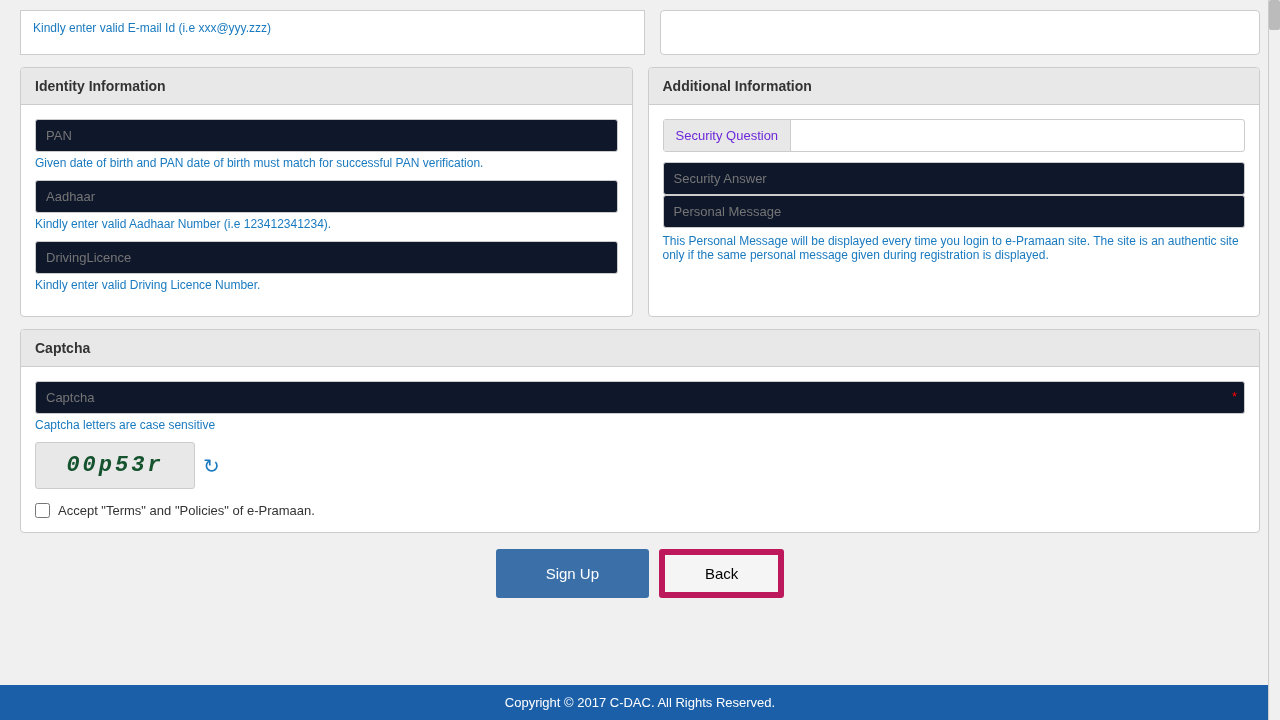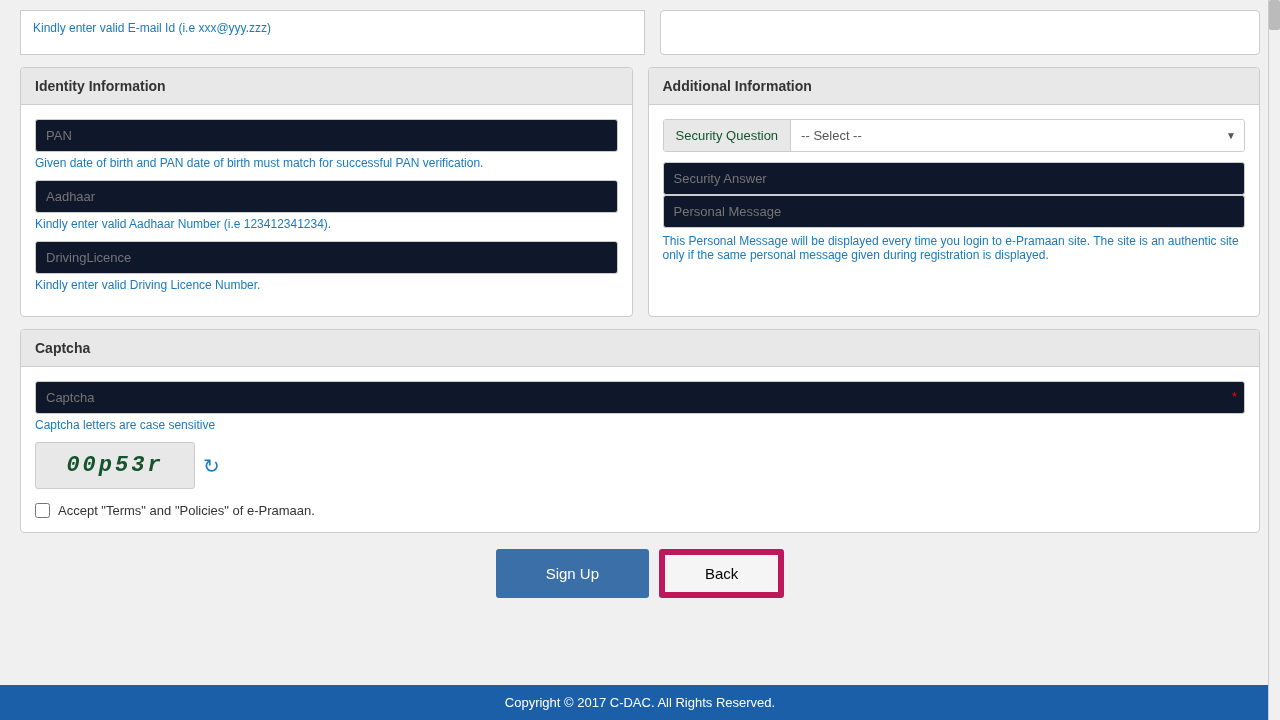--- a/index.html
+++ b/index.html
@@ -88,21 +88,21 @@
       align-items: center;
       border: 1px solid #ccc;
       border-radius: 3px;
       margin-bottom: 10px;
       overflow: hidden;
     }
     .security-question-label {
       background: #e8e8e8;
       padding: 8px 12px;
       font-size: 13px;
-      color: #14532d;
+      color: #6d28d9;
       white-space: nowrap;
       border-right: 1px solid #ccc;
     }
     .security-question-select {
       flex: 1;
       padding: 8px 10px;
       border: none;
       font-size: 13px;
       color: #555;
       outline: none;
@@ -265,26 +265,20 @@
         <div class="hint-text">Kindly enter valid Driving Licence Number.</div>
       </div>
     </div>
 
     <div class="panel">
       <div class="panel-header">Additional Information</div>
       <div class="panel-body">
 
         <div class="security-question-row">
           <span class="security-question-label">Security Question</span>
-          <div class="select-wrapper">
-            <select class="security-question-select">
-              <option>-- Select --</option>
-            </select>
-            <span class="select-arrow">▼</span>
-          </div>
         </div>
 
         <div class="input-group" style="margin-bottom:0;">
           <input class="form-input" type="text" placeholder="Security Answer" style="">
         </div>
 
         <div class="input-group" style="margin-bottom:6px;">
           <input class="form-input" type="text" placeholder="Personal Message" style="">
         </div>
         <div class="hint-text">This Personal Message will be displayed every time you login to e-Pramaan site. The site is an authentic site only if the same personal message given during registration is displayed.</div>

